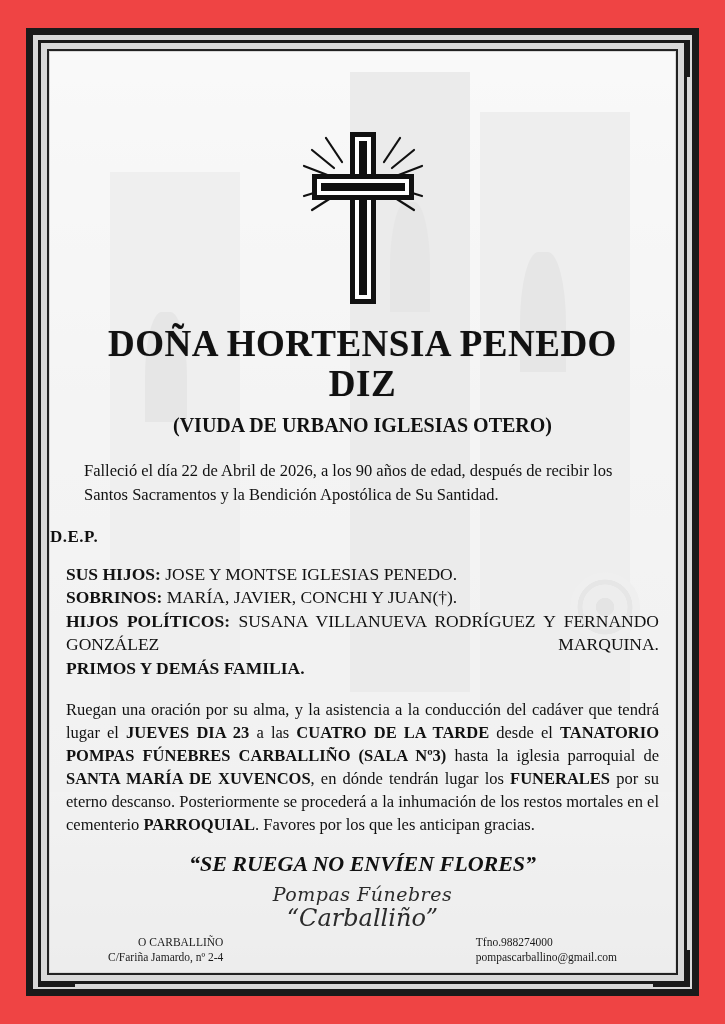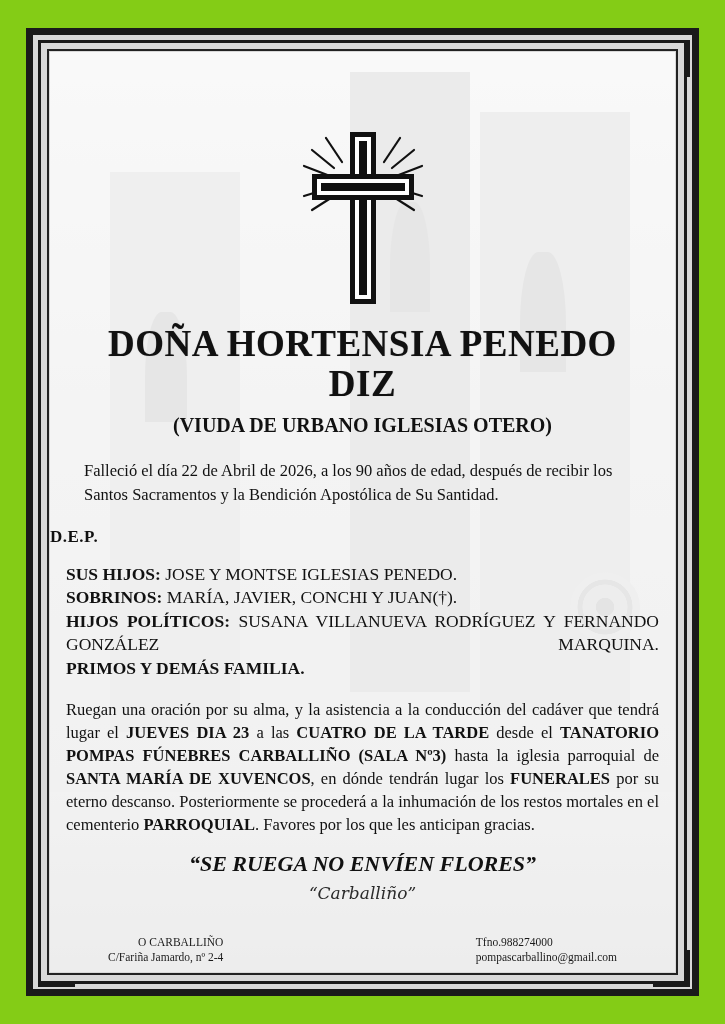--- a/index.html
+++ b/index.html
@@ -13,21 +13,21 @@
     font-family: "Liberation Serif", serif;
     color: #111111;
     overflow: hidden;
   }
 
   
   #page {
     position: relative;
     width: 725px;
     height: 1024px;
-    background: #84cc16;
+    background: #ef4444;
   }
 
   
   .frame-outer {
     position: absolute;
     left: 26px;
     top: 28px;
     width: 673px;
     height: 968px;
     border: 7px solid #1a1a1a;
@@ -199,21 +199,21 @@
   }
   .logo .l1 {
     font-family: "DejaVu Serif", serif;
     font-style: italic;
     font-size: 19px;
     letter-spacing: 0.5px;
   }
   .logo .l2 {
     font-family: "DejaVu Serif", serif;
     font-style: italic;
-    font-size: 17px;
+    font-size: 24px;
     margin-top: 2px;
   }
 
   
   .footer {
     position: absolute;
     left: 0;
     bottom: 6px;
     width: 625px;
     display: flex;
@@ -311,20 +311,21 @@
       </div>
     </div>
 
     <div class="notice">
       <span>Ruegan una oración por su alma, y la asistencia a la conducción del cadáver que tendrá lugar el </span><b>JUEVES DIA 23</b><span> a las </span><b>CUATRO DE LA TARDE</b><span> desde el </span><b>TANATORIO POMPAS FÚNEBRES CARBALLIÑO (SALA Nº3)</b><span> hasta la iglesia parroquial de </span><b>SANTA MARÍA DE XUVENCOS</b><span>, en dónde tendrán lugar los </span><b>FUNERALES</b><span> por su eterno descanso. Posteriormente se procederá a la inhumación de los restos mortales en el cementerio </span><b>PARROQUIAL</b><span>. Favores por los que les anticipan gracias.</span>
     </div>
 
     <div class="flowers">“SE RUEGA NO ENVÍEN FLORES”</div>
 
     <div class="logo">
+      <div class="l1">Pompas Fúnebres</div>
       <div class="l2">“Carballiño”</div>
     </div>
 
     <div class="footer">
       <div class="left">
         <div>O CARBALLIÑO</div>
         <div>C/Fariña Jamardo, nº 2-4</div>
       </div>
       <div class="right">
         <div>Tfno.988274000</div>

